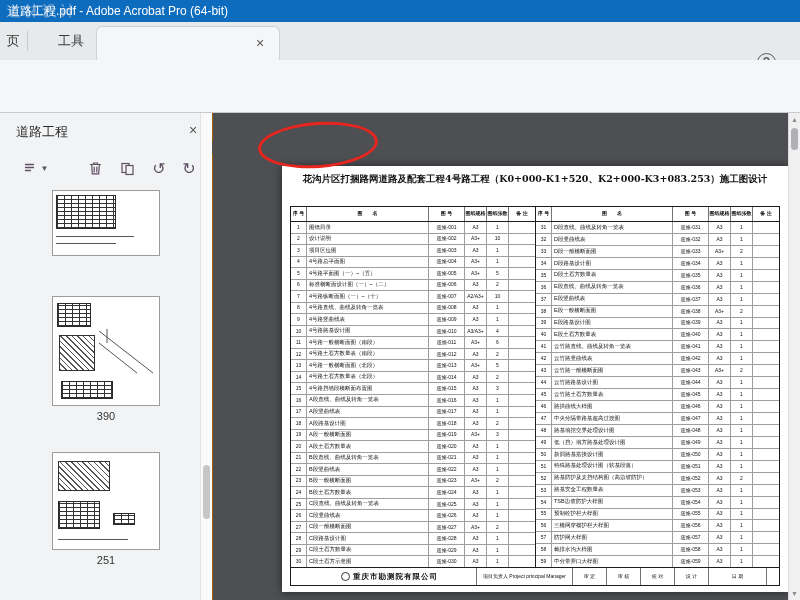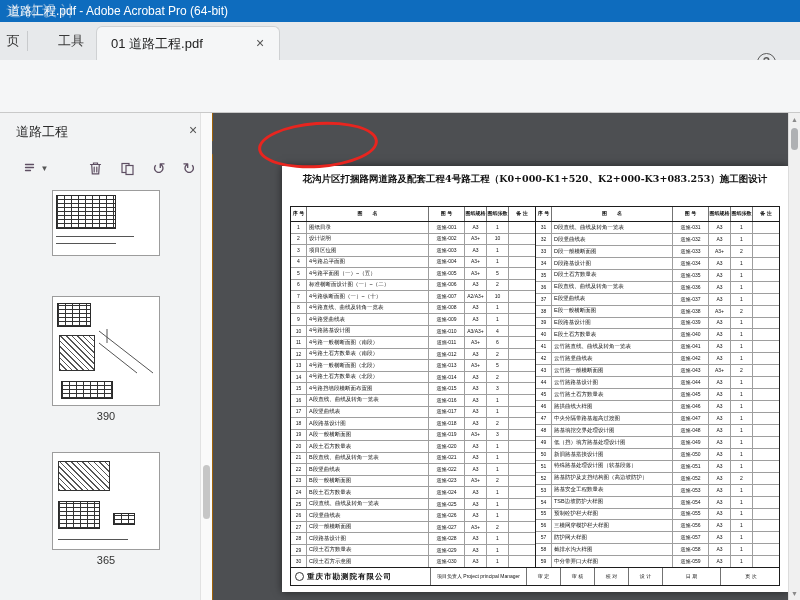--- a/index.html
+++ b/index.html
@@ -65,21 +65,21 @@
   .thead, .trow { display:grid; grid-template-columns:16px 1fr 36px 22px 22px 26px; }
   .thead { height:15px; border-bottom:1px solid #1d1d1d; }
   .hcell { font-size:5px; line-height:1.1; display:flex; align-items:center; justify-content:center; text-align:center; border-right:1px solid rgba(0,0,0,.55); font-weight:bold; overflow:hidden; }
   .rows { flex:1; display:flex; flex-direction:column; }
   .trow { flex:1; border-bottom:1px solid rgba(0,0,0,.38); }
   .trow:last-child { border-bottom:none; }
   .tcell { font-size:5px; line-height:1; display:flex; align-items:center; justify-content:center; border-right:1px solid rgba(0,0,0,.38); overflow:hidden; white-space:nowrap; }
   .tcell.c1 { justify-content:flex-start; padding-left:2px; font-size:5.5px; }
   .hcell:last-child, .tcell:last-child { border-right:none; }
 
-  #page-footer { position:absolute; left:8px; top:402px; width:490px; height:18px; border:1px solid #1d1d1d; border-top:none; display:grid; grid-template-columns:140px 96px 34px 34px 34px 34px 58px 60px; }
+  #page-footer { position:absolute; left:8px; top:402px; width:490px; height:18px; border:1px solid #1d1d1d; border-top:none; display:grid; grid-template-columns:140px 96px 34px 34px 34px 34px 58px 60px;padding-left:46px; }
   #company-cell { display:flex; align-items:center; padding-left:4px; border-right:1px solid rgba(0,0,0,.55); overflow:hidden; }
   #company-logo { width:9px; height:9px; border:1.5px solid #333; border-radius:50%; margin-right:3px; flex:none; }
   #company-name { font-size:7.5px; font-weight:bold; letter-spacing:1px; white-space:nowrap; }
   .fcell { font-size:5px; line-height:1.1; display:flex; align-items:center; justify-content:center; text-align:center; border-right:1px solid rgba(0,0,0,.55); overflow:hidden; }
   .fcell:last-child { border-right:none; }
 
   
   #doc-scrollbar { position:absolute; left:788px; top:113px; width:12px; height:487px; background:#f0f0f0; border-left:1px solid #dcdcdc; }
   #doc-scrollbar .arrow { position:absolute; left:0; width:11px; height:13px; font-size:7px; color:#8a8a8a; text-align:center; line-height:13px; }
   #doc-scroll-up { top:0; }
@@ -94,21 +94,20 @@
   <div id="titlebar">
     <span>道路工程.pdf - Adobe Acrobat Pro (64-bit)</span>
   </div>
   <div id="wm-top">道林设计</div>
 
   <div id="tabbar">
     <div class="tab" id="tab-home">页</div>
     <div class="tabsep"></div>
     <div class="tab" id="tab-tools">工具</div>
     <div id="doc-tab">
-      <span class="doc-label">01 道路工程.pdf</span>
       <span class="tab-close">×</span>
     </div>
     <div id="help-btn">?</div>
   </div>
 
   <div id="toolbar">
     <div class="tbtn" style="left:20px;">
         <span class="glyph">☆</span>
       </div>
     <div class="tbtn" style="left:64px;">
@@ -241,21 +240,21 @@
       <div class="sk grid-sk" style="left:8px; top:84px; width:52px; height:18px;"></div>
     </div>
     <div class="thumb-label" style="top:297px;">390</div>
 
     <div class="pagethumb" style="top:339px; height:98px;">
       <div class="sk hatch-sk" style="left:5px; top:8px; width:52px; height:30px;"></div>
       <div class="sk grid-sk" style="left:5px; top:48px; width:42px; height:28px;"></div>
       <div class="sk grid-sk" style="left:60px; top:60px; width:22px; height:12px;"></div>
       <div class="sk line-sk" style="left:5px; top:86px; width:70px; height:1px;"></div>
     </div>
-    <div class="thumb-label" style="top:441px;">365</div>
+    <div class="thumb-label" style="top:441px;">251</div>
 
     <div id="panel-scroll">
       <div class="thumb"></div>
     </div>
   </div>
 
   <div id="docarea">
     <div id="page">
       <div id="page-title">花沟片区打捆路网道路及配套工程4号路工程（K0+000-K1+520、K2+000-K3+083.253）施工图设计</div>
 

